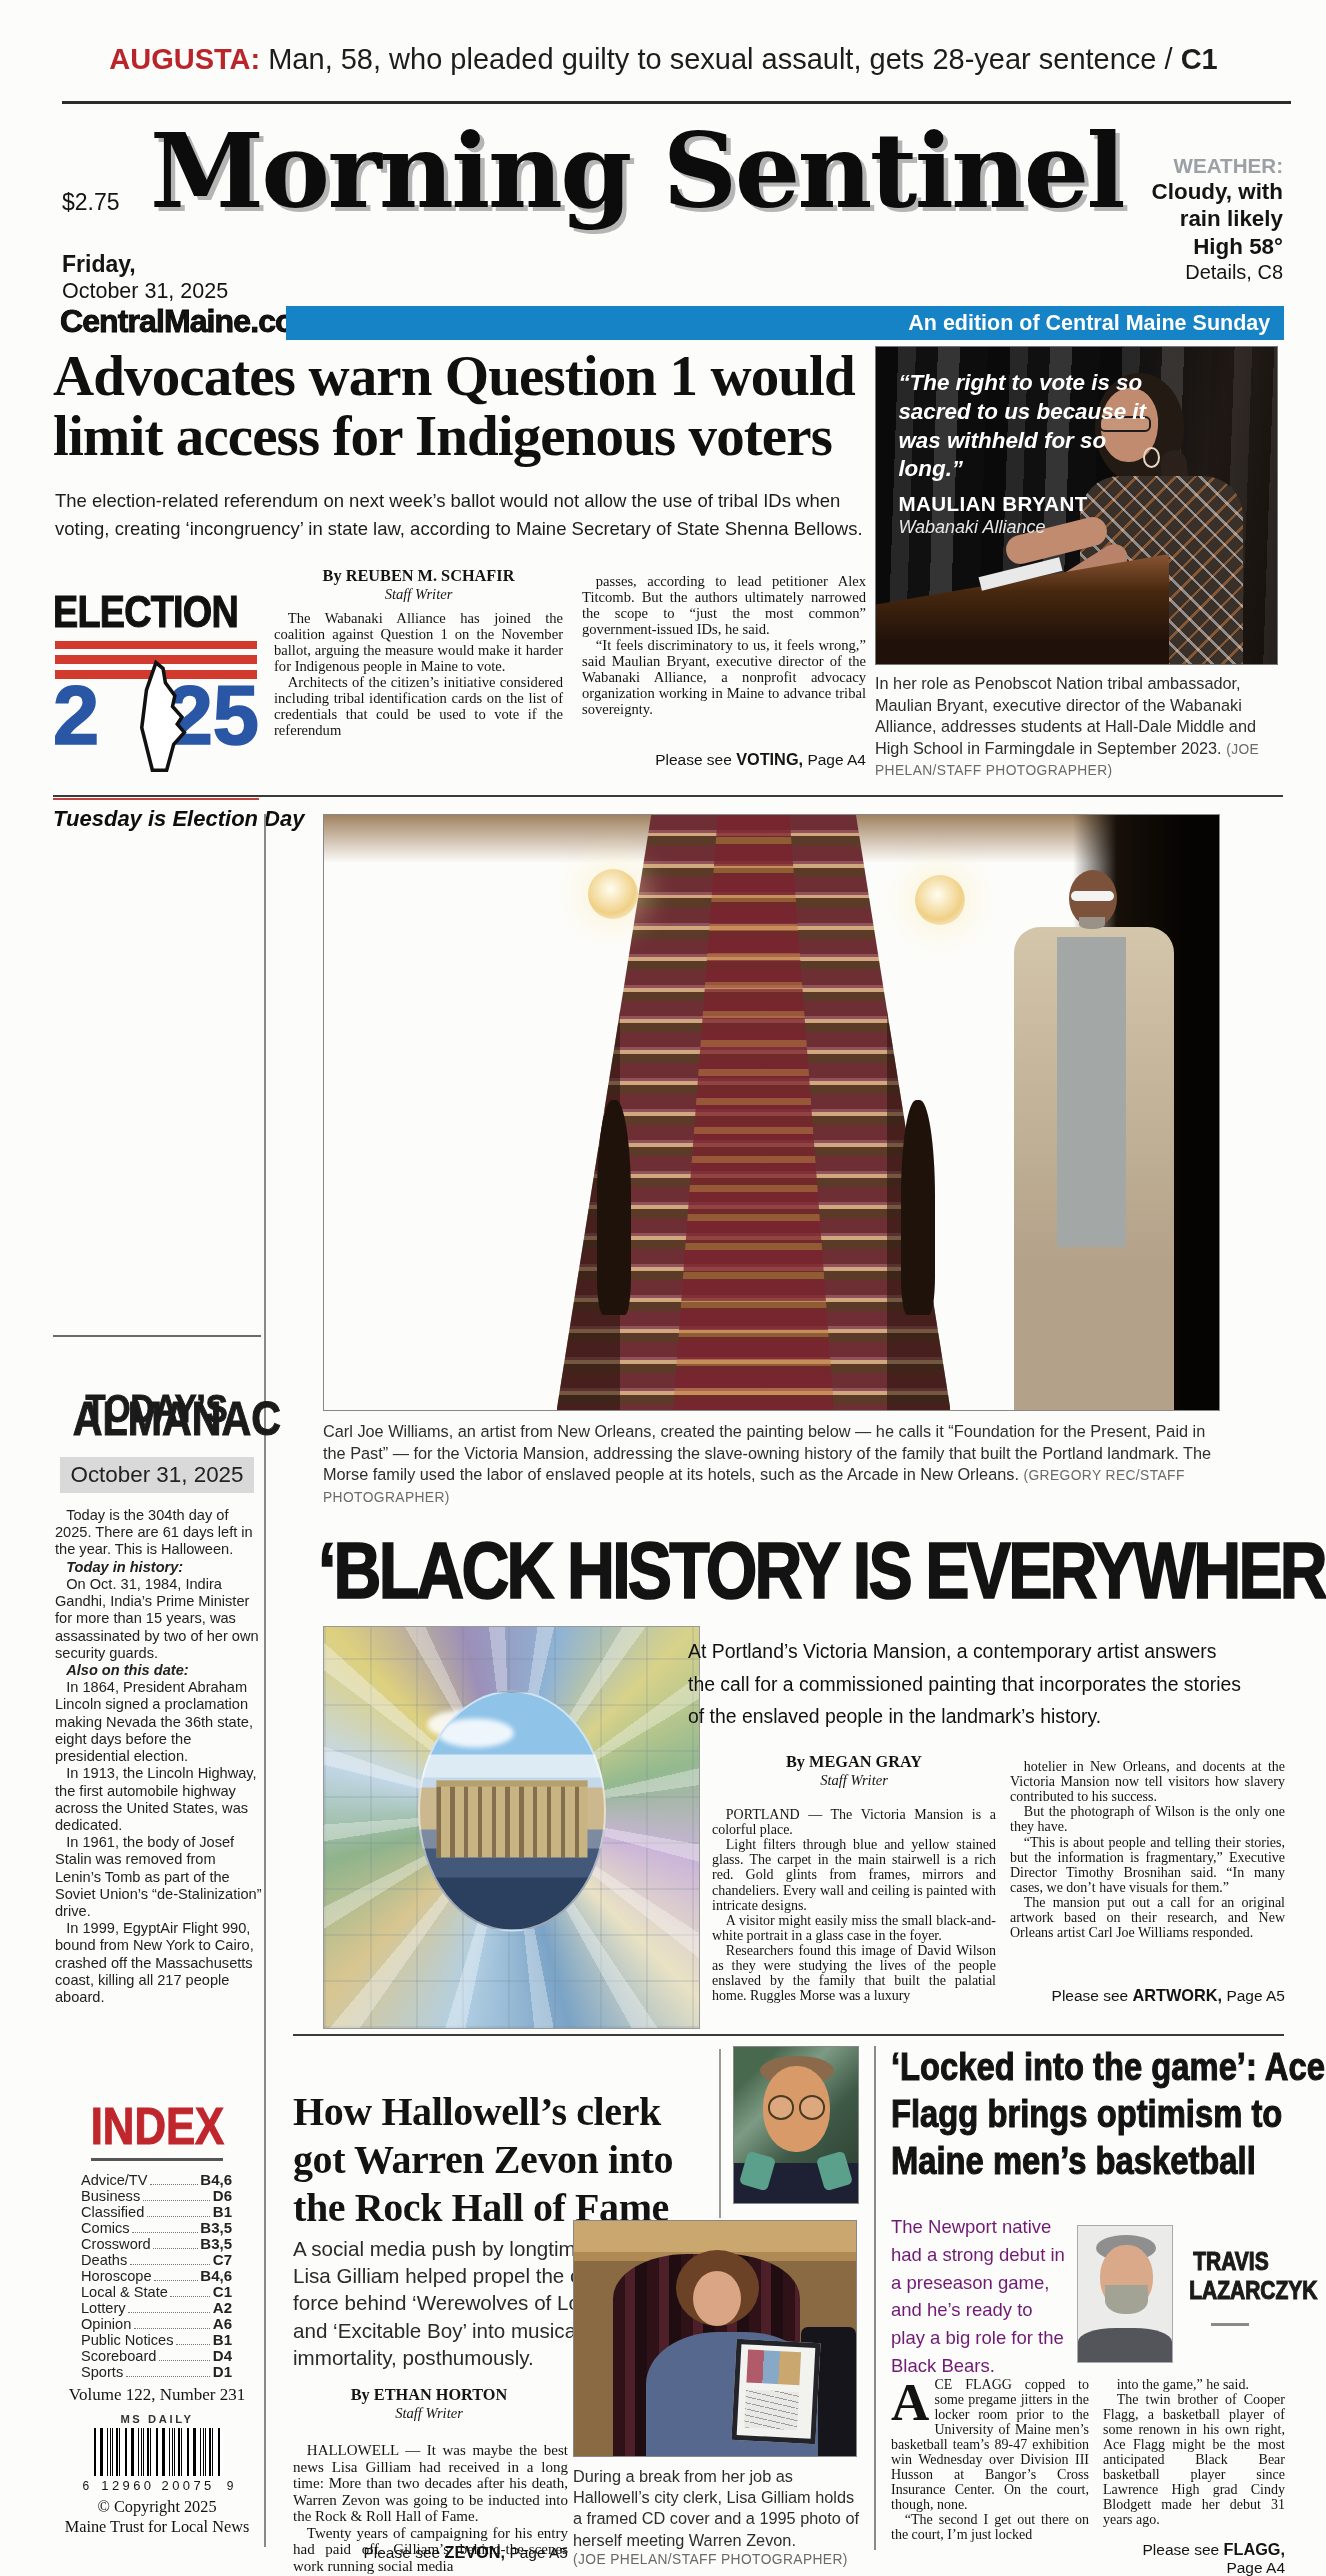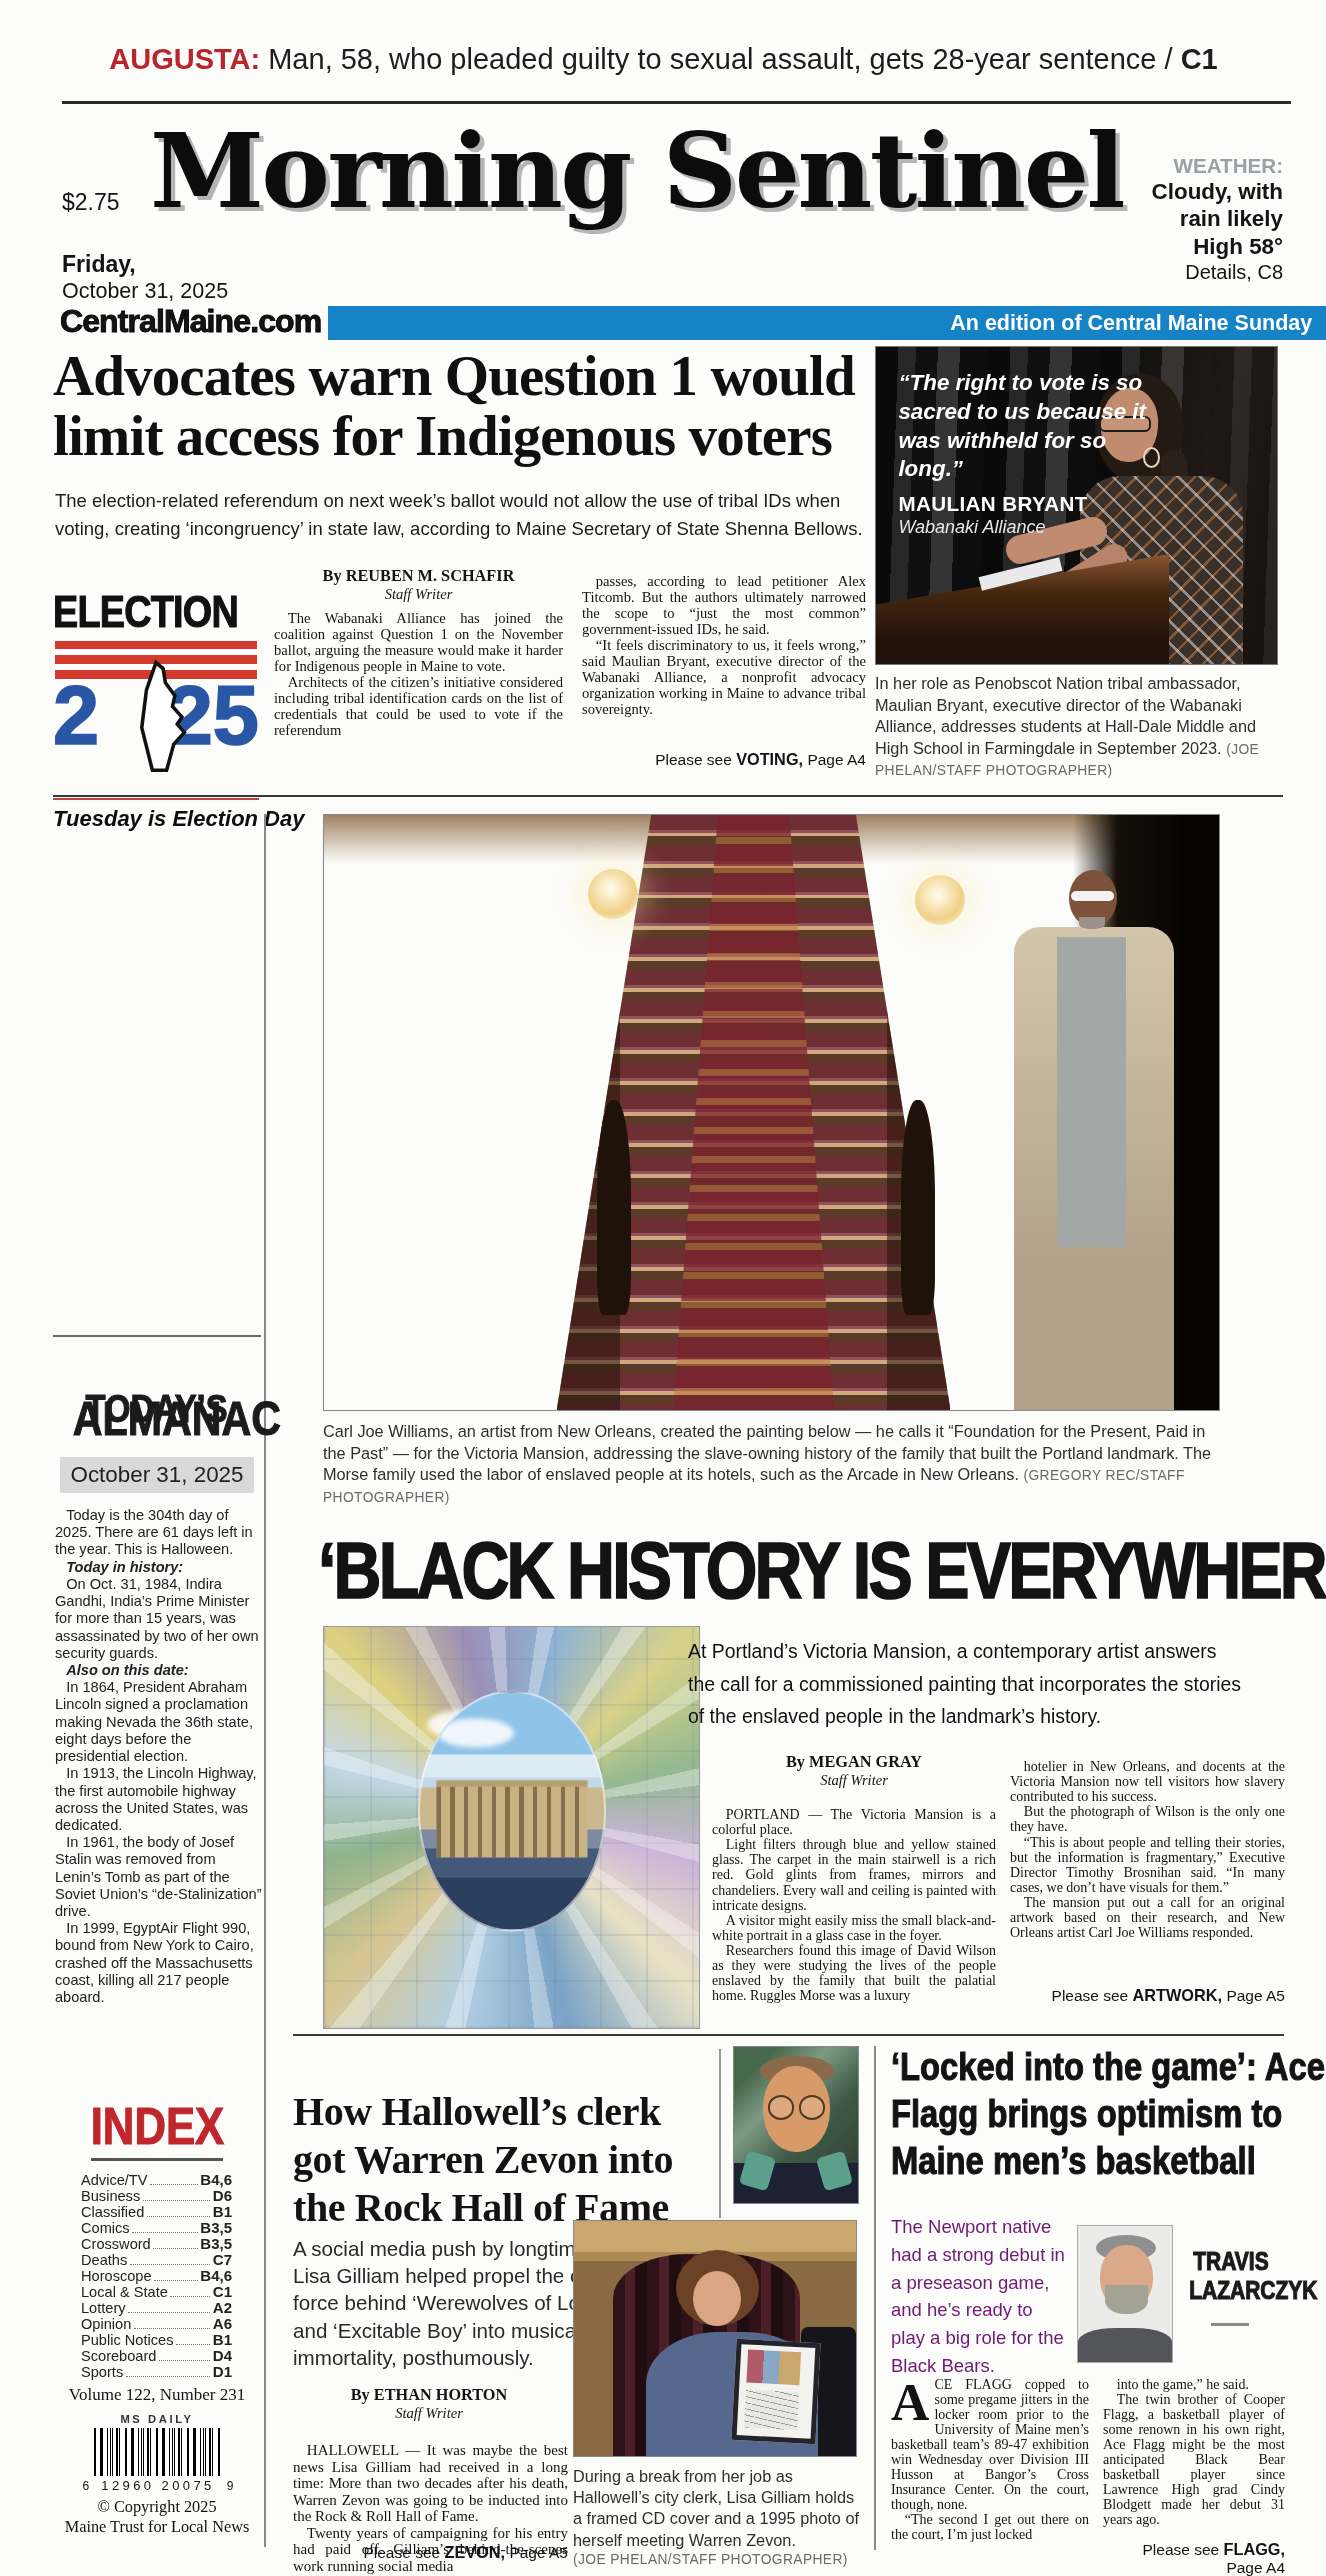--- a/index.html
+++ b/index.html
@@ -21,21 +21,21 @@
       text-shadow:4.3px 4.3px 0 #b5b5b5;white-space:nowrap;}
   .price{left:62px;top:189px;font-size:23px;font-weight:normal;}
   .day{left:62px;top:251px;font-size:23px;font-weight:bold;}
   .date{left:62px;top:279px;font-size:21.5px;}
   .weather{left:1101px;top:153px;width:182px;text-align:right;line-height:1.22;}
   .weather .wl{color:#9aa0a5;font-weight:bold;font-size:20.6px;}
   .weather .wb{font-weight:bold;font-size:22.4px;}
   .weather .wd{font-size:20px;}
   .site{left:60px;top:303px;font-size:32px;font-weight:bold;-webkit-text-stroke:0.9px #000;letter-spacing:-0.9px;}
   .edition-bar{left:286px;top:306px;width:998px;height:34px;background:#1583c5;color:#fff;
-      text-align:right;font-size:21.5px;font-weight:bold;line-height:34px;padding-right:13.8px;box-sizing:border-box;margin-left:42px;}
+      text-align:right;font-size:21.5px;font-weight:bold;line-height:34px;padding-right:13.8px;box-sizing:border-box;}
   
   .lead-hl{left:53px;top:346px;width:860px;font-size:57px;line-height:1.06;font-weight:bold;color:#101010;letter-spacing:-0.9px;}
   .lead-deck{left:55px;top:487px;width:826px;font-size:18.5px;line-height:1.5;color:#1c1c1c;}
   .byline{font-size:16.3px;font-weight:bold;text-align:center;}
   .byrole{font-size:14.6px;font-style:italic;text-align:center;}
   .bodytxt{font-size:14.6px;line-height:1.1;text-align:justify;color:#131313;margin-top:7px;}
   .bodytxt p{margin:0;text-indent:13.8px;}
   .jump{font-size:15.5px;text-align:right;}
   .jump b{font-size:16.3px;}
   .col1{left:274px;top:566px;width:289px;}

